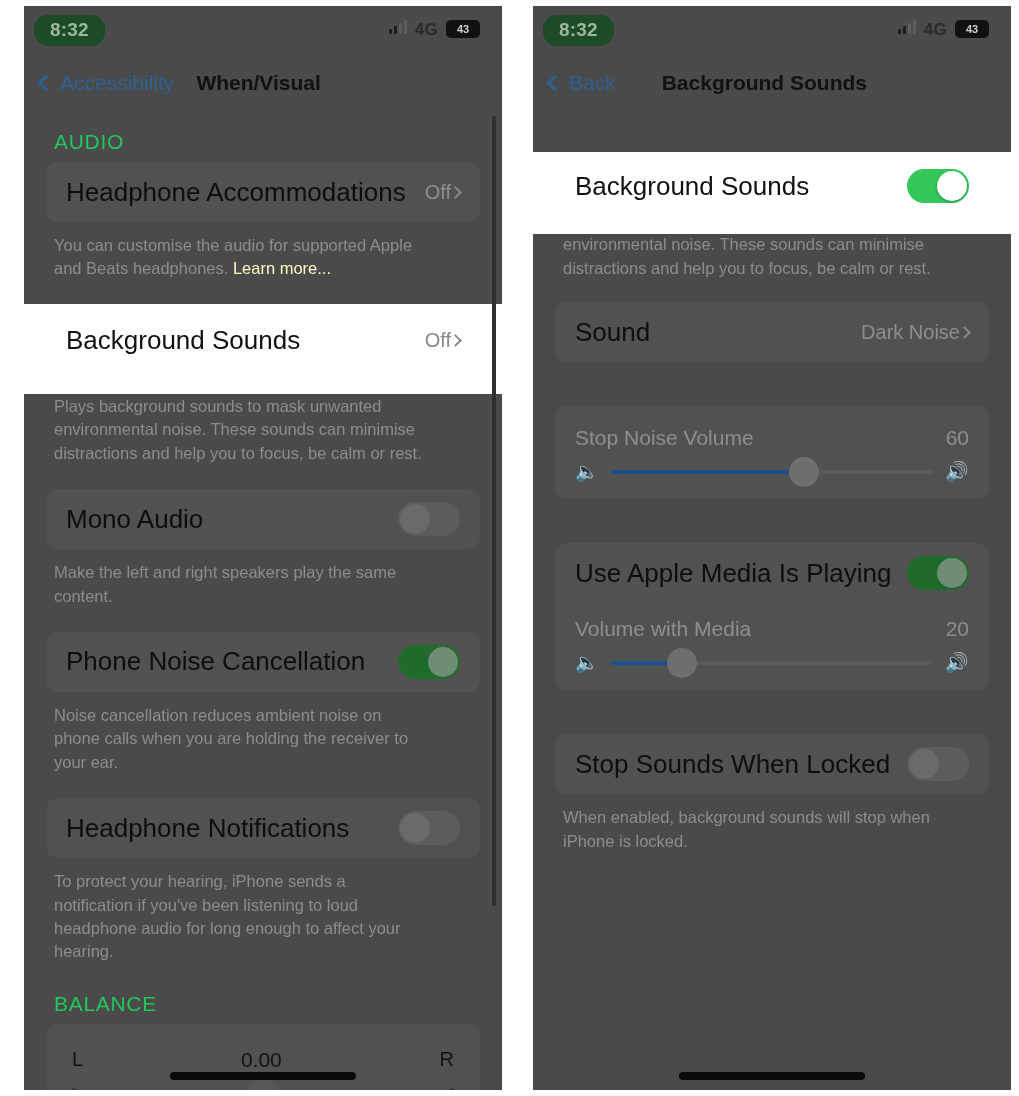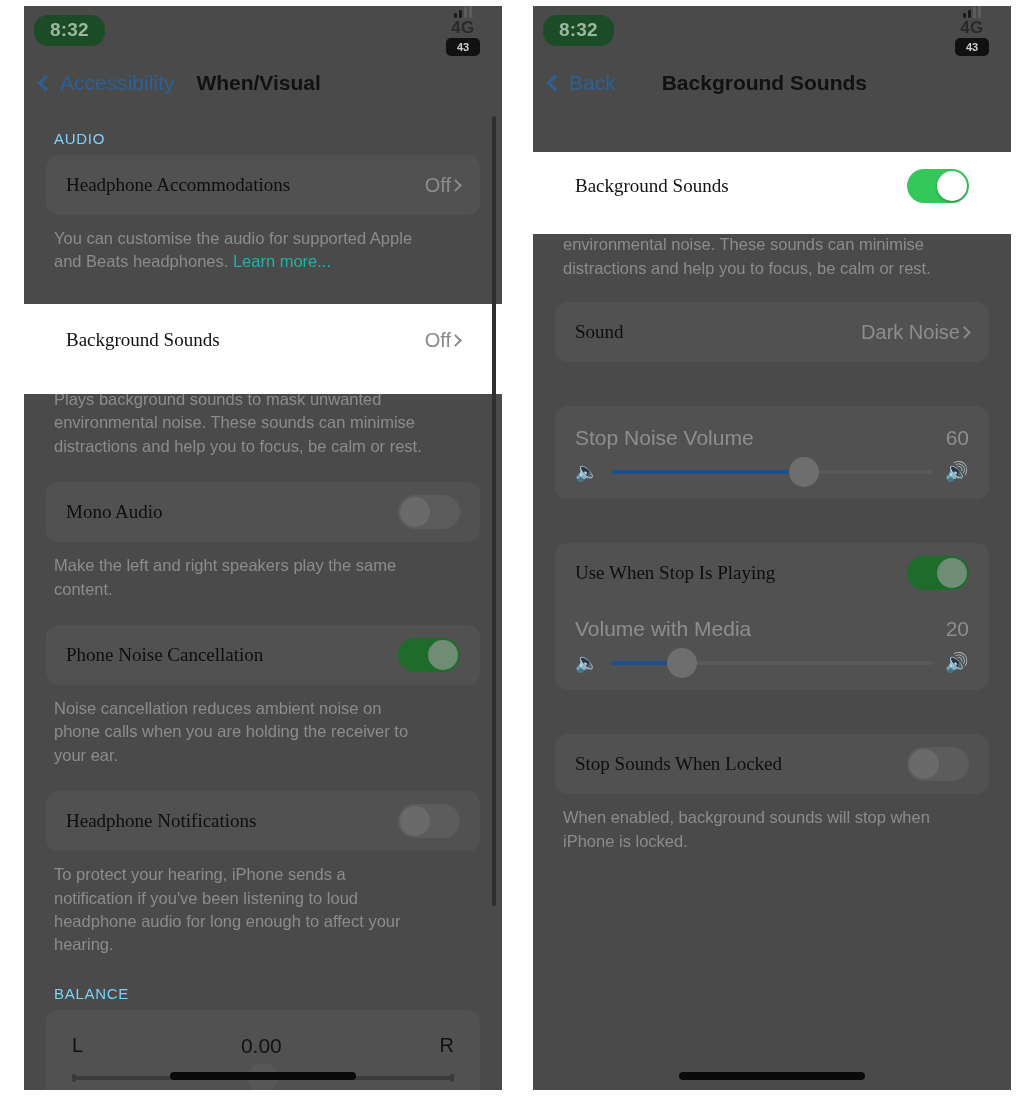--- a/index.html
+++ b/index.html
@@ -34,21 +34,21 @@
   }
   .time-pill {
     background: #1c4c26;
     color: #9bb79f;
     font-size: 19px;
     font-weight: 600;
     border-radius: 14px;
     padding: 4px 16px 5px;
     letter-spacing: 0.2px;
   }
-  .status-right { display:flex; align-items:center; gap:0;flex-direction:column; }
+  .status-right { display:flex; gap:8px; }
   .bars { display:flex; align-items:flex-end; gap:2px; height:14px; }
   .bars i { display:block; width:3px; background:#1b1b1b; border-radius:1px; }
   .bars i:nth-child(1){height:5px;}
   .bars i:nth-child(2){height:8px;}
   .bars i:nth-child(3){height:11px; background:#5d5d5d;}
   .bars i:nth-child(4){height:14px; background:#5d5d5d;}
   .net { font-size:17px; color:#2a2a2a; font-weight:600; letter-spacing:.3px; }
   .battery {
     position:relative;
     width:34px; height:18px;
@@ -85,52 +85,52 @@
     font-size: 21px;
     font-weight: 700;
     color: #111;
     margin-left: 22px;
   }
   #phone-right .nav-title { margin-left: 46px; }
 
   
   .content { position:relative; padding: 0 0 0 0; }
   .group-header {
-    font-size: 15px;
-    color: #7dd3fc;
+    font-size: 21px;
+    color: #22c55e;
     letter-spacing: .7px;
     padding: 18px 0 8px 30px;
   }
   .card {
     margin: 0 22px;
     background: rgba(255,255,255,0.045);
     border-radius: 12px;
   }
   .row {
     display:flex; align-items:center; justify-content:space-between;
     padding: 0 20px;
     min-height: 60px;
   }
-  .row-label { font-size: 19px; color: #0e0e0e; font-family: Liberation Serif, serif; }
+  .row-label { font-size: 26px; color: #0e0e0e; }
   .row-right { display:flex; align-items:center; }
   .row-value { font-size: 20px; color: #8d8d8d; }
   .chev {
     width: 9px; height: 9px;
     border-top: 2.5px solid #8a8a8a;
     border-right: 2.5px solid #8a8a8a;
     transform: rotate(45deg);
   }
   .footnote {
     font-size: 16.5px;
     line-height: 1.42;
     color: #8c8c8c;
     padding: 12px 28px 6px 30px;
     max-width: 430px;
   }
-  .link { color:#14b8a6; }
+  .link { color:#fef9c3; }
   .link-row { font-size:21px; color:#2d6ca8; }
 
   
   .toggle {
     position:relative;
     width: 62px; height: 34px;
     border-radius: 17px;
     background: #5c5c5c;
     flex: none;
   }
@@ -376,21 +376,21 @@
               <span class="fill" style="width:60%"></span>
               <span class="knob-r" style="left:60%"></span>
             </span>
             <span class="spk">🔊</span>
           </div>
         </div>
       </div>
 
       <div class="card" style="margin-top:44px">
         <div class="row">
-          <span class="row-label">Use When Stop Is Playing</span>
+          <span class="row-label">Use Apple Media Is Playing</span>
           <span class="toggle on">
               <span class="knob"></span>
             </span>
         </div>
         <div class="slider-block" style="padding-top:0">
           <div class="slider-head">
             <span class="slider-title">Volume with Media</span>
             <span class="slider-val">20</span>
           </div>
           <div class="slider-line">

